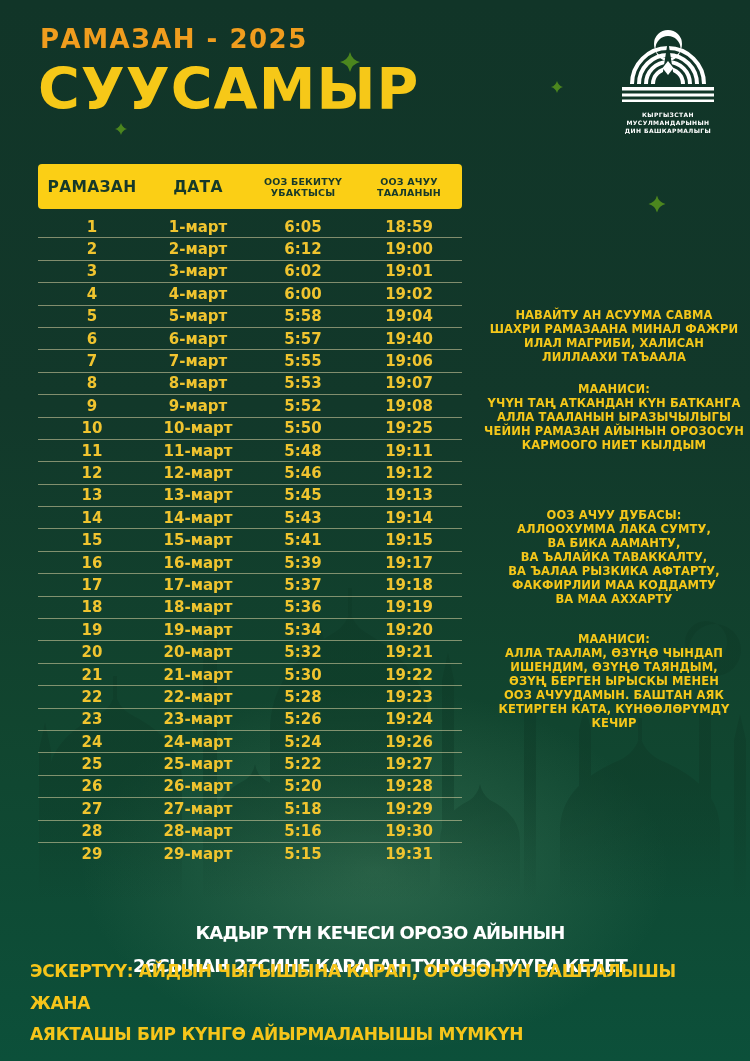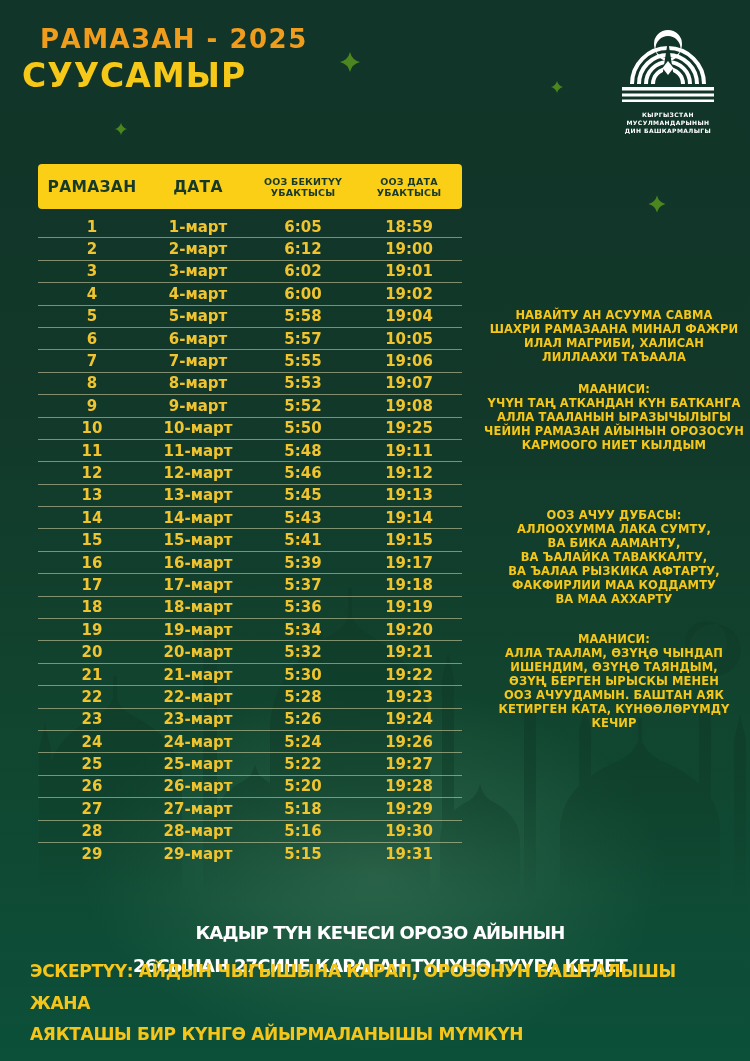--- a/index.html
+++ b/index.html
@@ -6,21 +6,21 @@
   .poster{
     position:relative;width:750px;height:1061px;overflow:hidden;
     font-family:"DejaVu Sans","Liberation Sans",sans-serif;font-weight:bold;
     background:
       radial-gradient(ellipse 420px 260px at 50% 82%, rgba(110,165,125,0.30), rgba(110,165,125,0) 70%),
       linear-gradient(180deg,#113528 0%,#12382a 38%,#11452f 68%,#0c503a 100%);
   }
   .decor{position:absolute;left:0;top:0;pointer-events:none;}
   
   .subtitle{position:absolute;left:40px;top:24px;font-size:26px;letter-spacing:1.5px;color:#f09d1e;}
-  .title{position:absolute;left:22px;top:56px;font-size:33px;letter-spacing:1px;color:#f6c818;}
+  .title{position:absolute;left:38px;top:56px;font-size:57px;letter-spacing:1px;color:#f6c818;}
   .logo{position:absolute;left:604px;top:28px;width:128px;text-align:center;color:#ffffff;}
   .logo-text{font-size:6px;line-height:8px;letter-spacing:0.4px;margin-top:3px;}
   
   .table{position:absolute;left:38px;top:164px;width:424px;}
   .thead{
     height:45px;background:#fbcf15;border-radius:4px;
     display:grid;grid-template-columns:108px 104px 106px 106px;align-items:center;
     color:#16392a;text-align:center;
   }
   .thead .h-main{font-size:15.5px;letter-spacing:0.3px;}
@@ -110,21 +110,21 @@
     </svg>
     <div class="logo-text">КЫРГЫЗСТАН МУСУЛМАНДАРЫНЫН</div>
     <div class="logo-text" style="margin-top:0;">ДИН БАШКАРМАЛЫГЫ</div>
   </div>
 
   <div class="table">
     <div class="thead">
       <div class="h-main">РАМАЗАН</div>
       <div class="h-main">ДАТА</div>
       <div class="h-small">ООЗ БЕКИТҮҮ УБАКТЫСЫ</div>
-      <div class="h-small">ООЗ ДАТА УБАКТЫСЫ</div>
+      <div class="h-small">ООЗ АЧУУ ТААЛАНЫН</div>
     </div>
     <div class="tbody">
         <div class="trow">
           <span>1</span>
           <span>1-март</span>
           <span>6:05</span>
           <span>18:59</span>
         </div>
         <div class="trow">
           <span>2</span>
@@ -147,21 +147,21 @@
         <div class="trow">
           <span>5</span>
           <span>5-март</span>
           <span>5:58</span>
           <span>19:04</span>
         </div>
         <div class="trow">
           <span>6</span>
           <span>6-март</span>
           <span>5:57</span>
-          <span>10:05</span>
+          <span>19:40</span>
         </div>
         <div class="trow">
           <span>7</span>
           <span>7-март</span>
           <span>5:55</span>
           <span>19:06</span>
         </div>
         <div class="trow">
           <span>8</span>
           <span>8-март</span>

